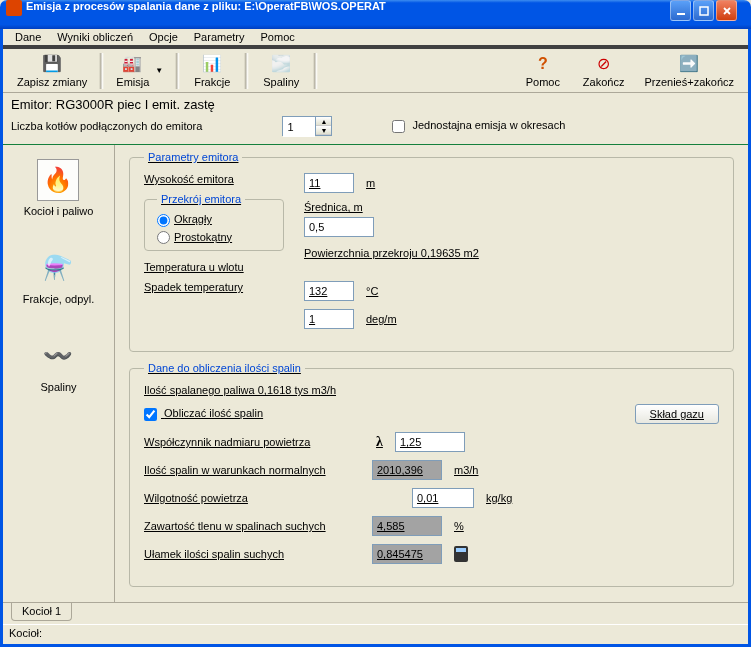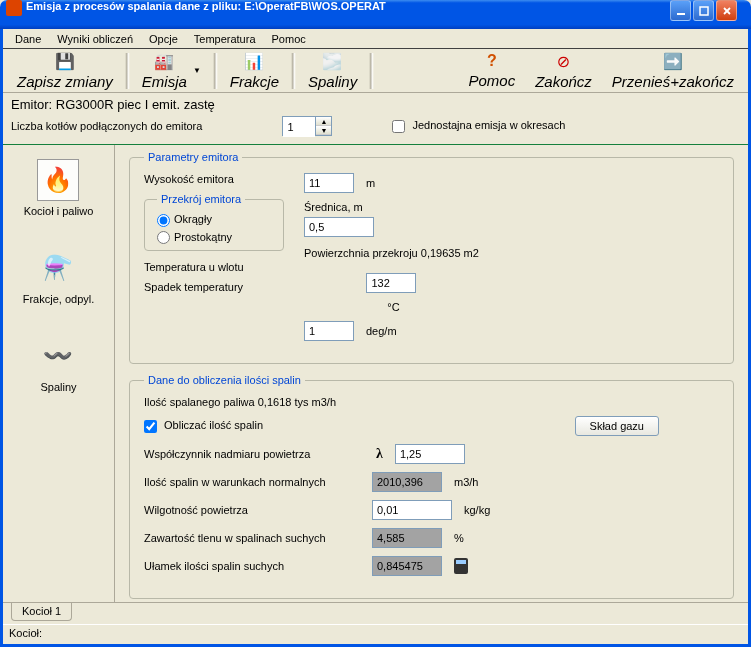--- a/index.html
+++ b/index.html
@@ -8,27 +8,27 @@
   .titlebar { height: 29px; background: linear-gradient(to bottom, #3c8cf0 0%, #0055e5 10%, #0055e5 85%, #003fc0 100%); display: flex; align-items: flex-start; padding: 0 14px 0 6px; border-radius: 7px 7px 0 0; }
   .titlebar .app-icon { width: 16px; height: 16px; margin-right: 4px; background: #d40; border-radius: 2px; position: relative; }
   .titlebar .title { color: #fff; font-weight: bold; flex: 1; }
   .winbtns { display: flex; gap: 2px; }
   .winbtn { width: 21px; height: 21px; border-radius: 3px; border: 1px solid #fff6; display: flex; align-items: center; justify-content: center; color: #fff; font-weight: bold; font-size: 12px; }
   .winbtn.min, .winbtn.max { background: linear-gradient(to bottom, #5aa0f8, #2d6bd0); }
   .winbtn.close { background: linear-gradient(to bottom, #f08060, #d04010); }
   
   .outer-frame { border: 3px solid #0055e5; border-top: none; height: 618px; background: #ece9d8; display: flex; flex-direction: column; }
   
-  .menubar { height: 20px; background: #ece9d8; display: flex; align-items: center; padding: 0 4px; border-bottom: 1px solid #404040; }
+  .menubar { height: 20px; background: #ece9d8; display: flex; align-items: center; padding: 0 4px; border-bottom: 4px solid #404040; }
   .menubar .menu-item { padding: 2px 8px; cursor: default; }
   
   .toolbar { height: 44px; background: #ece9d8; border-bottom: 1px solid #aca899; display: flex; align-items: center; padding: 2px 4px; }
   .toolbtn { display: flex; flex-direction: column; align-items: center; justify-content: center; padding: 2px 10px; height: 40px; cursor: default; min-width: 60px; }
   .toolbtn .ticon { width: 20px; height: 20px; margin-bottom: 2px; display: flex; align-items: center; justify-content: center; font-size: 16px; }
-  .toolbtn .tlabel { font-size: 15px; font-style: italic; }
+  .toolbtn .tlabel { font-size: 11px; }
   .tb-sep { width: 5px; height: 36px; background: linear-gradient(to right, transparent 0, #aca899 2px, #fff 3px, transparent 5px); margin: 0 2px; }
   .dropdown-arrow { font-size: 8px; margin-left: 6px; align-self: center; }
   
   .info-header { padding: 4px 8px 8px; border-bottom: 1px solid #15803d; }
   .info-header .emit-line { font-size: 13px; margin-bottom: 4px; }
   .info-header .row2 { display: flex; align-items: center; gap: 20px; }
   
   input[type="text"], .spinner { border: 1px solid #7f9db9; background: #fff; padding: 2px 4px; height: 20px; font-size: 11px; }
   input[type="text"].pink { background: #a3a3a3; }
   .spinner { display: inline-flex; align-items: stretch; padding: 0; width: 50px; }
@@ -37,21 +37,21 @@
   .spinner .spinarrows span { flex:1; display:flex; align-items:center; justify-content:center; font-size:7px; background: linear-gradient(#fff,#e0e0d0); border-bottom:1px solid #ccc; }
   
   input[type="checkbox"], input[type="radio"] { vertical-align: middle; margin-right: 4px; }
   
   .main-area { flex: 1; display: flex; position: relative; background: #ece9d8; overflow: hidden; }
   .sidebar { width: 112px; background: #ece9d8; border-right: 1px solid #aca899; display: flex; flex-direction: column; align-items: center; padding-top: 14px; }
   .side-item { display: flex; flex-direction: column; align-items: center; margin-bottom: 30px; cursor: default; }
   .side-item .sicon { width: 42px; height: 42px; border: 1px solid #999; background: #fdfdfb; display: flex; align-items: center; justify-content: center; font-size: 24px; margin-bottom: 4px; }
   .side-item .slabel { font-size: 11px; text-align: center; }
   
-  .content { flex: 1; padding: 6px 14px; overflow: auto; }
+  .content { flex: 1; padding: 6px 14px; overflow: auto; text-decoration: underline; }
   
   fieldset { border: 1px solid #b8b8a8; border-radius: 4px; padding: 10px 14px 14px; margin-bottom: 10px; }
   fieldset legend { color: #0046d5; padding: 0 4px; }
   
   .frow { display: flex; align-items: center; margin-bottom: 8px; gap: 8px; }
   .flabel { width: 220px; }
   .funit { margin-left: 4px; }
   
   .inner-group { border: 1px solid #b8b8a8; border-radius: 4px; padding: 8px 12px 6px; width: 140px; }
   .inner-group legend { color: #0046d5; padding: 0 4px; }
@@ -92,21 +92,21 @@
       </div>
   </div>
 </div>
 
 <div class="outer-frame">
 
   <div class="menubar">
     <span class="menu-item">Dane</span>
     <span class="menu-item">Wyniki obliczeń</span>
     <span class="menu-item">Opcje</span>
-    <span class="menu-item">Temperatura</span>
+    <span class="menu-item">Parametry</span>
     <span class="menu-item">Pomoc</span>
   </div>
 
   <div class="toolbar">
     <div class="toolbtn">
       <div class="ticon">💾</div>
       <div class="tlabel">Zapisz zmiany</div>
     </div>
     <div class="tb-sep"></div>
     <div class="toolbtn" style="flex-direction:row;">
@@ -204,21 +204,21 @@
           <div>
             <div class="frow">
               <input type="text" style="width: 50px;" value="11">
               <span class="funit">m</span>
             </div>
             <div style="margin-top:6px;">
               <div style="margin-bottom:4px;">Średnica, m</div>
               <input type="text" style="width: 70px;" value="0,5">
             </div>
             <div style="margin-top:10px; font-size:11px;">Powierzchnia przekroju 0,19635 m2</div>
-            <div class="frow" style="margin-top:14px;flex-direction:column;">
+            <div class="frow" style="margin-top:22px;">
               <input type="text" style="width: 50px;" value="132">
               <span class="funit">°C</span>
             </div>
             <div class="frow">
               <input type="text" style="width: 50px;" value="1">
               <span class="funit">deg/m</span>
             </div>
           </div>
         </div>
       </fieldset>
@@ -226,35 +226,35 @@
       <fieldset>
         <legend>Dane do obliczenia ilości spalin</legend>
         <div class="frow">
           <span>Ilość spalanego paliwa   0,1618  tys m3/h</span>
         </div>
         <div class="frow" style="justify-content:space-between;">
           <label>
             <input type="checkbox" checked="" style="">
             <span>Obliczać ilość spalin</span>
           </label>
-          <button class="std-btn" style="margin-right:60px;">Skład gazu</button>
+          <button class="std-btn" style="">Skład gazu</button>
         </div>
         <div class="frow">
           <span class="flabel">Współczynnik nadmiaru powietrza</span>
           <span class="lambda">λ</span>
           <input type="text" style="width: 70px;" value="1,25">
         </div>
         <div class="frow">
           <span class="flabel">Ilość spalin w warunkach normalnych</span>
           <input type="text" class="pink" style="width: 70px;" value="2010,396">
           <span class="funit">m3/h</span>
         </div>
         <div class="frow">
           <span class="flabel">Wilgotność powietrza</span>
-          <input type="text" style="width: 80px;" value="0,01">
+          <input type="text" style="width: 62px; margin-left: 40px;" value="0,01">
           <span class="funit">kg/kg</span>
         </div>
         <div class="frow">
           <span class="flabel">Zawartość tlenu w spalinach suchych</span>
           <input type="text" class="pink" style="width: 70px;" value="4,585">
           <span class="funit">%</span>
         </div>
         <div class="frow">
           <span class="flabel">Ułamek ilości spalin suchych</span>
           <input type="text" class="pink" style="width: 70px;" value="0,845475">

